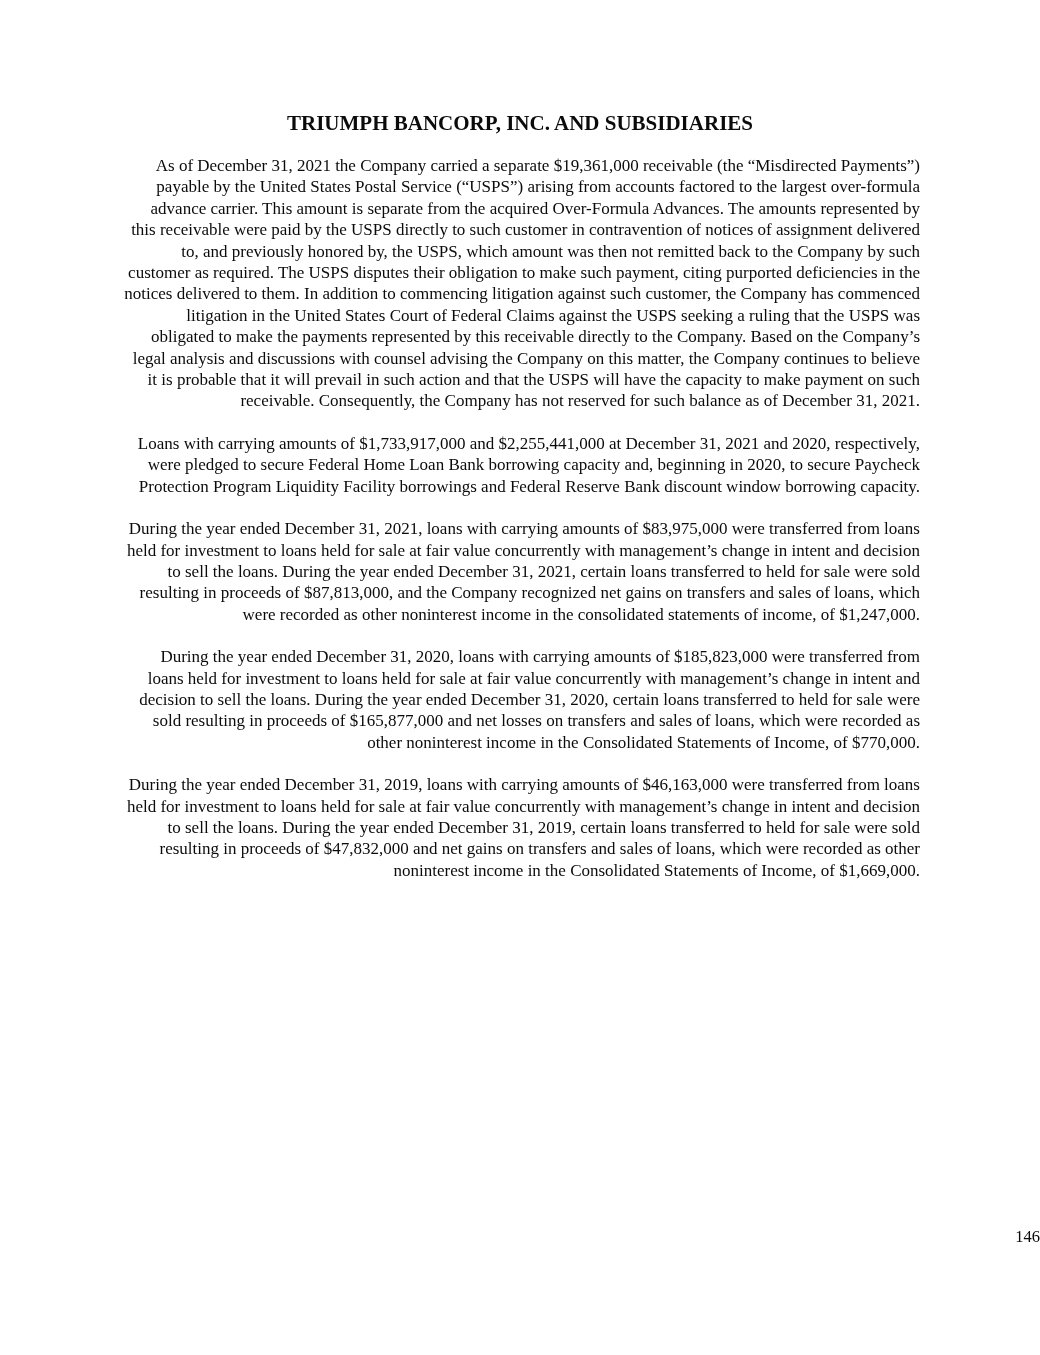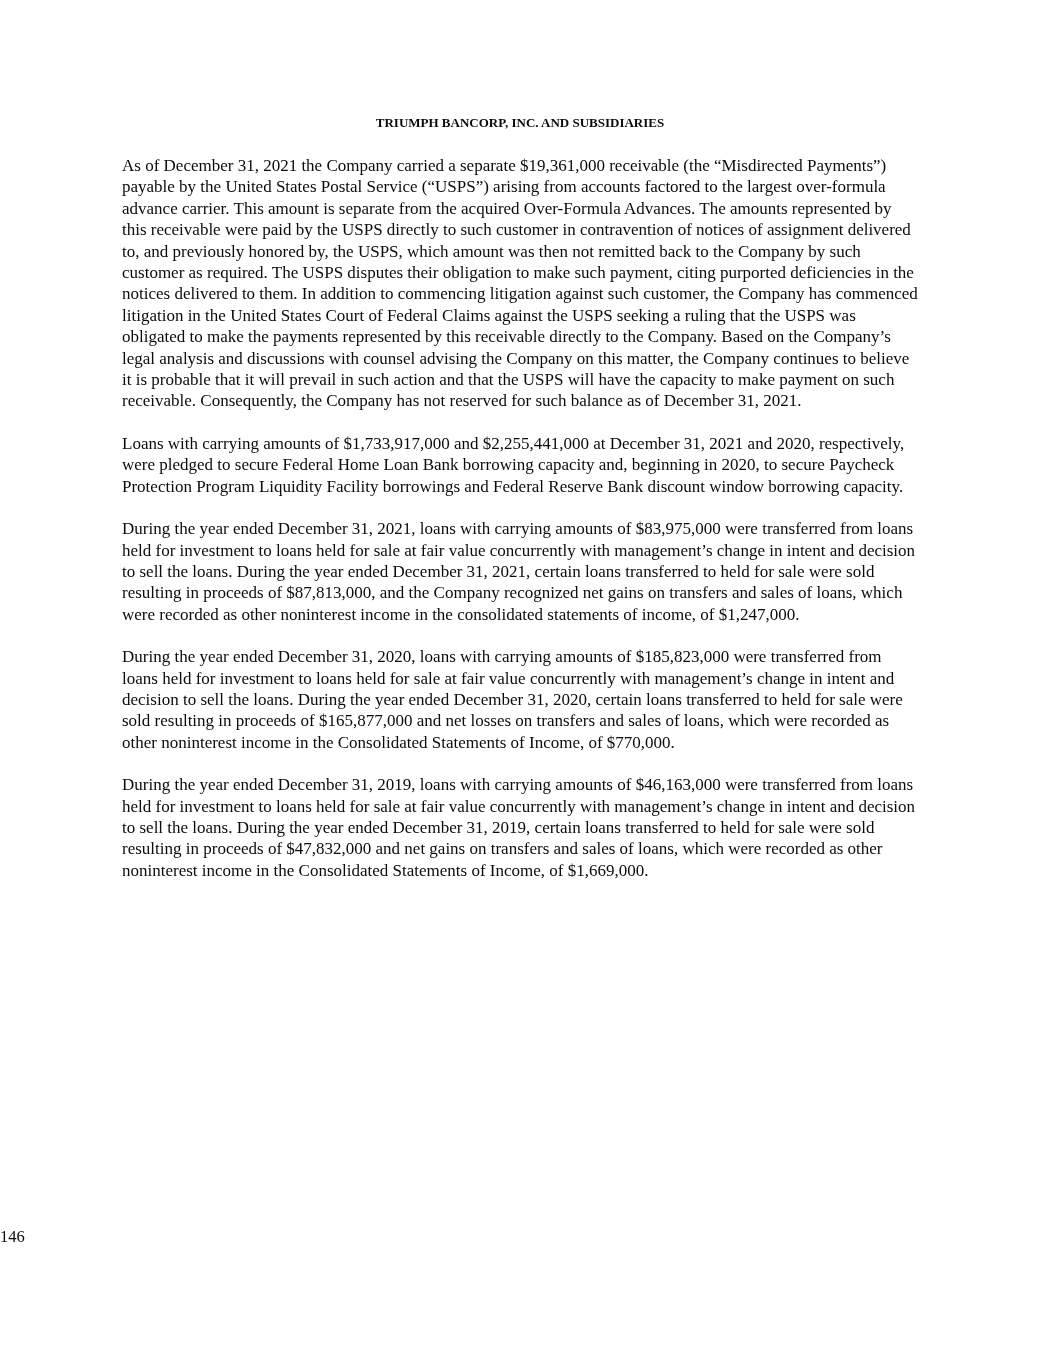--- a/index.html
+++ b/index.html
@@ -13,39 +13,39 @@
     height: 1355px;
     background: #ffffff;
     color: #0b0b0b;
     font-family: "Liberation Serif", "DejaVu Serif", serif;
     overflow: hidden;
   }
   .doc-header {
     padding-top: 112px;
     text-align: center;
     font-weight: bold;
-    font-size: 13px;
+    font-size: 21px;
     line-height: 22px;
   }
   .doc-body {
     margin: 21px 120px 16px 122px;
     width: 798px;
     font-size: 17px;
     line-height: 21.4px;
-    text-align: left;
+    text-align: right;
   }
   .doc-body p {
     margin: 0 0 21px 0;
   }
   .page-footer {
     position: absolute;
     top: 1226px;
     left: 0;
     width: 100%;
-    text-align: left;
+    text-align: right;
     font-size: 16.5px;
     line-height: 21px;
   }
 </style>
 </head>
 <body>
 
 <div class="page">
 
   <header class="doc-header">

